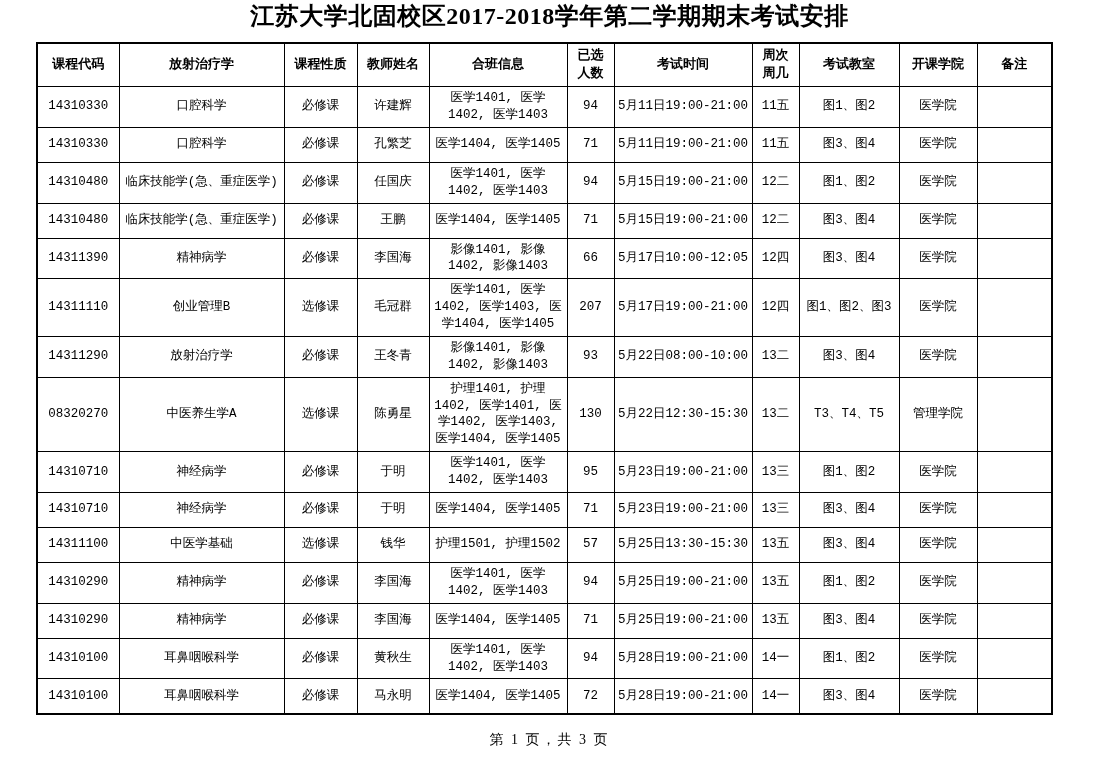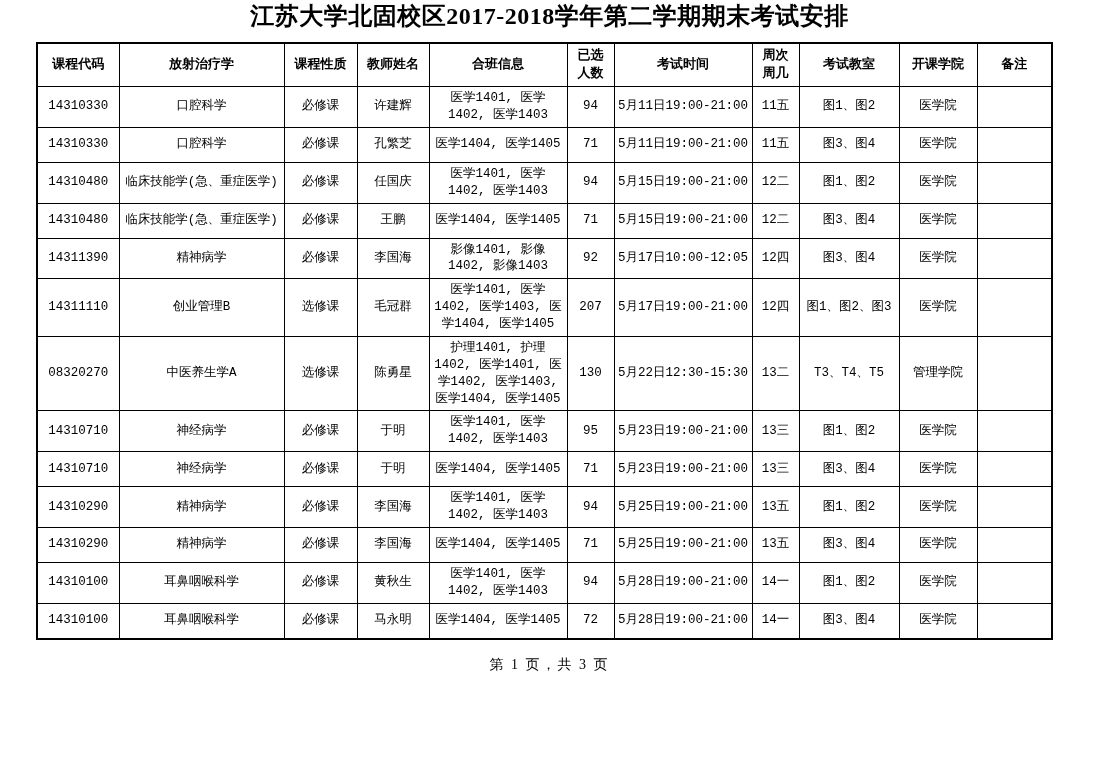--- a/index.html
+++ b/index.html
@@ -167,37 +167,50 @@
           <td class="col-exam-room">图3、图4</td>
           <td class="col-college">医学院</td>
           <td class="col-remarks"></td>
         </tr>
         <tr>
           <td class="col-course-code">14311390</td>
           <td class="col-course-name">精神病学</td>
           <td class="col-course-type">必修课</td>
           <td class="col-teacher-name">李国海</td>
           <td class="col-class-info">影像1401, 影像1402, 影像1403</td>
-          <td class="col-enrolled-count">92</td>
+          <td class="col-enrolled-count">66</td>
           <td class="col-exam-time">5月17日10:00-12:05</td>
           <td class="col-week-day">12四</td>
           <td class="col-exam-room">图3、图4</td>
           <td class="col-college">医学院</td>
           <td class="col-remarks"></td>
         </tr>
         <tr>
           <td class="col-course-code">14311110</td>
           <td class="col-course-name">创业管理B</td>
           <td class="col-course-type">选修课</td>
           <td class="col-teacher-name">毛冠群</td>
           <td class="col-class-info">医学1401, 医学1402, 医学1403, 医学1404, 医学1405</td>
           <td class="col-enrolled-count">207</td>
           <td class="col-exam-time">5月17日19:00-21:00</td>
           <td class="col-week-day">12四</td>
           <td class="col-exam-room">图1、图2、图3</td>
+          <td class="col-college">医学院</td>
+          <td class="col-remarks"></td>
+        </tr>
+        <tr>
+          <td class="col-course-code">14311290</td>
+          <td class="col-course-name">放射治疗学</td>
+          <td class="col-course-type">必修课</td>
+          <td class="col-teacher-name">王冬青</td>
+          <td class="col-class-info">影像1401, 影像1402, 影像1403</td>
+          <td class="col-enrolled-count">93</td>
+          <td class="col-exam-time">5月22日08:00-10:00</td>
+          <td class="col-week-day">13二</td>
+          <td class="col-exam-room">图3、图4</td>
           <td class="col-college">医学院</td>
           <td class="col-remarks"></td>
         </tr>
         <tr>
           <td class="col-course-code">08320270</td>
           <td class="col-course-name">中医养生学A</td>
           <td class="col-course-type">选修课</td>
           <td class="col-teacher-name">陈勇星</td>
           <td class="col-class-info">护理1401, 护理1402, 医学1401, 医学1402, 医学1403, 医学1404, 医学1405</td>
           <td class="col-enrolled-count">130</td>
@@ -227,20 +240,33 @@
           <td class="col-teacher-name">于明</td>
           <td class="col-class-info">医学1404, 医学1405</td>
           <td class="col-enrolled-count">71</td>
           <td class="col-exam-time">5月23日19:00-21:00</td>
           <td class="col-week-day">13三</td>
           <td class="col-exam-room">图3、图4</td>
           <td class="col-college">医学院</td>
           <td class="col-remarks"></td>
         </tr>
         <tr>
+          <td class="col-course-code">14311100</td>
+          <td class="col-course-name">中医学基础</td>
+          <td class="col-course-type">选修课</td>
+          <td class="col-teacher-name">钱华</td>
+          <td class="col-class-info">护理1501, 护理1502</td>
+          <td class="col-enrolled-count">57</td>
+          <td class="col-exam-time">5月25日13:30-15:30</td>
+          <td class="col-week-day">13五</td>
+          <td class="col-exam-room">图3、图4</td>
+          <td class="col-college">医学院</td>
+          <td class="col-remarks"></td>
+        </tr>
+        <tr>
           <td class="col-course-code">14310290</td>
           <td class="col-course-name">精神病学</td>
           <td class="col-course-type">必修课</td>
           <td class="col-teacher-name">李国海</td>
           <td class="col-class-info">医学1401, 医学1402, 医学1403</td>
           <td class="col-enrolled-count">94</td>
           <td class="col-exam-time">5月25日19:00-21:00</td>
           <td class="col-week-day">13五</td>
           <td class="col-exam-room">图1、图2</td>
           <td class="col-college">医学院</td>

